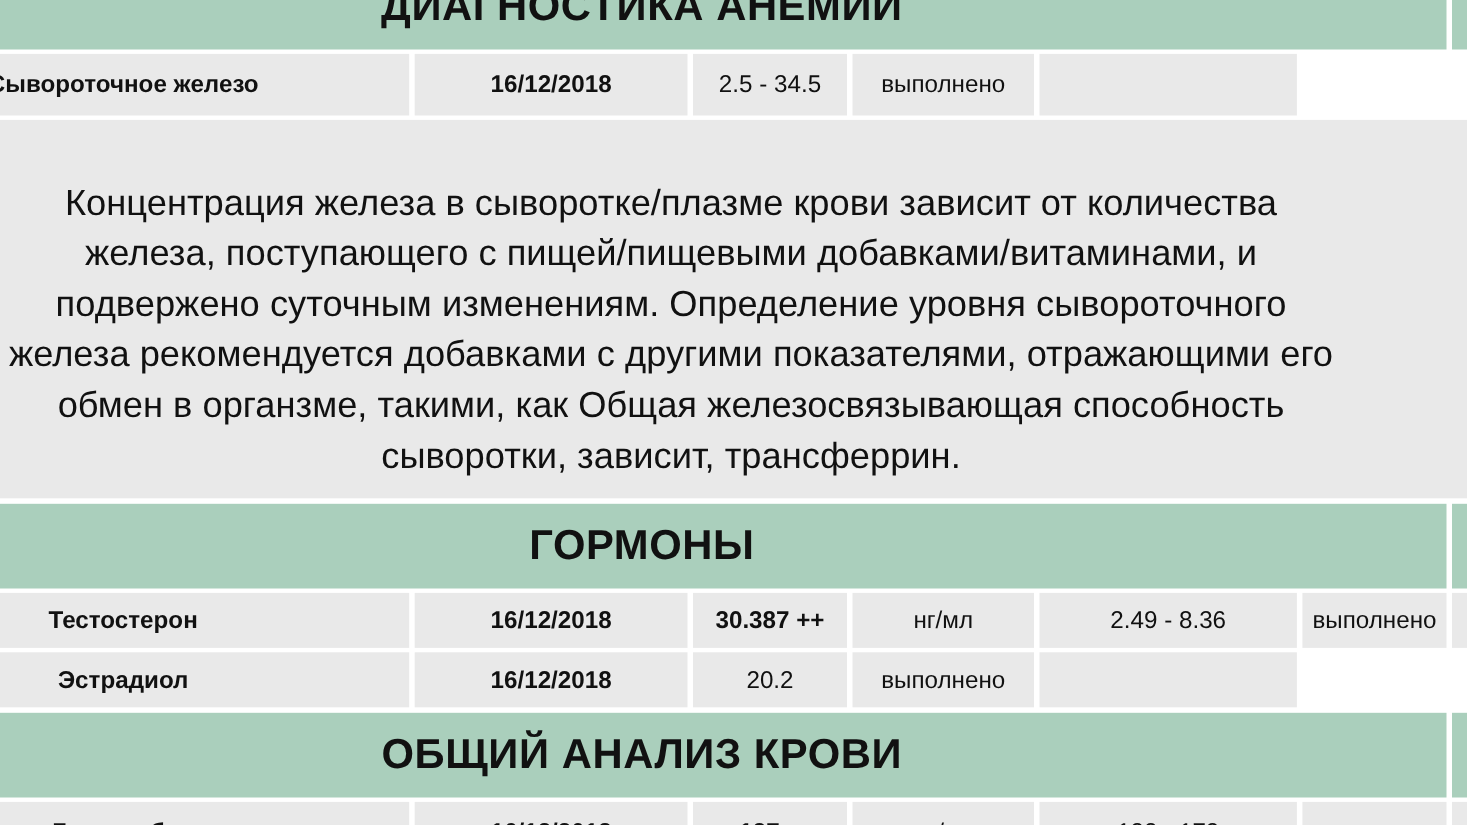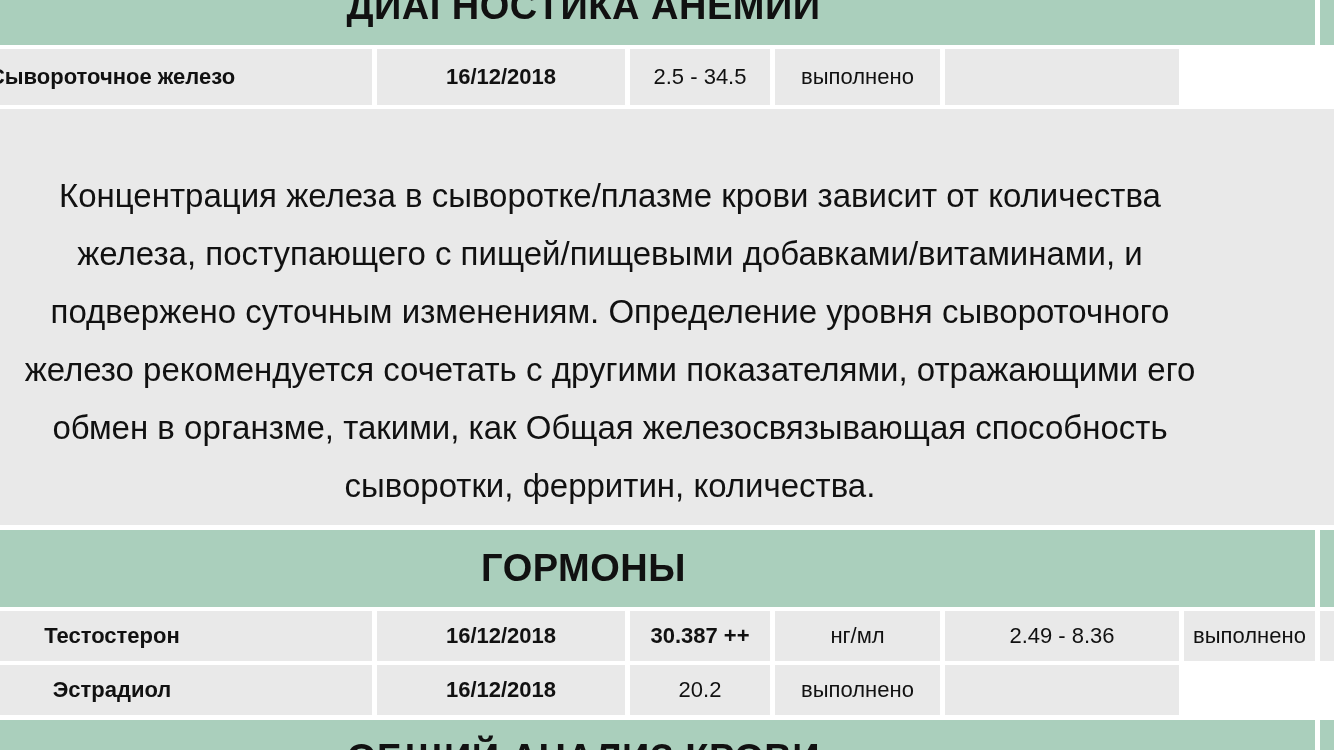--- a/index.html
+++ b/index.html
@@ -34,21 +34,21 @@
     display:flex;align-items:center;justify-content:center;
     font-size:22px;white-space:nowrap;overflow:hidden;
   }
   .bold{font-weight:bold;}
   .note{margin-bottom:5px;}
   .note-cell{
     grid-column:1/-1;background:var(--row-bg);
     padding:52px 0 16px 0;
   }
   .note-line{display:flex;justify-content:center;line-height:46px;}
-  .note-line span{white-space:nowrap;font-size:33px;margin-top:12px;}
+  .note-line span{white-space:nowrap;font-size:33px;}
   .mb5{margin-bottom:5px;}
 </style>
 </head>
 <body>
 
 <div class="doc">
 
   <div class="grid band">
     <div class="band-main">ДИАГНОСТИКА АНЕМИИ</div>
     <div class="band-tail"></div>
@@ -67,27 +67,27 @@
       <div class="note-line">
           <span>Концентрация железа в сыворотке/плазме крови зависит от количества</span>
         </div>
       <div class="note-line">
           <span>железа, поступающего с пищей/пищевыми добавками/витаминами, и</span>
         </div>
       <div class="note-line">
           <span>подвержено суточным изменениям. Определение уровня сывороточного</span>
         </div>
       <div class="note-line">
-          <span>железо рекомендуется сочетать с другими показателями, отражающими его</span>
+          <span>железа рекомендуется добавками с другими показателями, отражающими его</span>
         </div>
       <div class="note-line">
           <span>обмен в органзме, такими, как Общая железосвязывающая способность</span>
         </div>
       <div class="note-line">
-          <span>сыворотки, ферритин, количества.</span>
+          <span>сыворотки, зависит, трансферрин.</span>
         </div>
     </div>
   </div>
 
   <div class="grid band">
     <div class="band-main">ГОРМОНЫ</div>
     <div class="band-tail"></div>
   </div>
 
   <div class="grid row">

